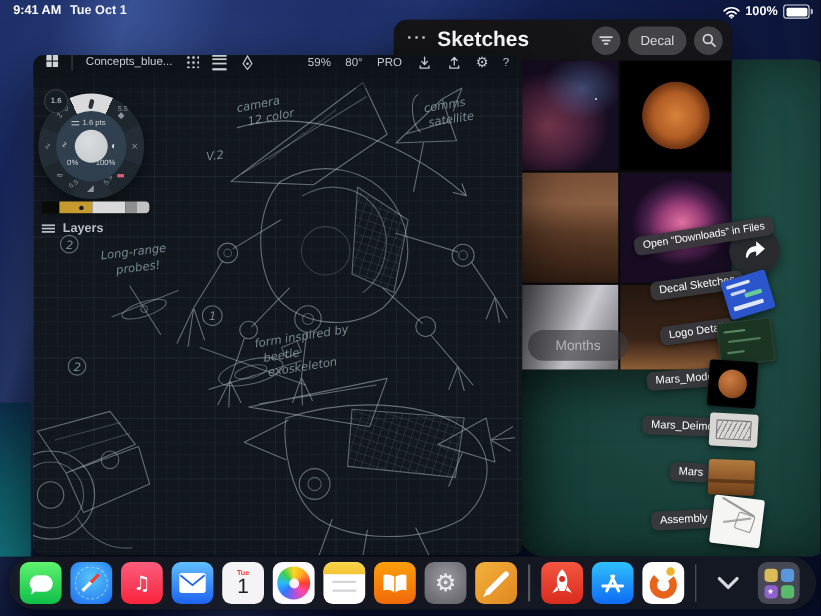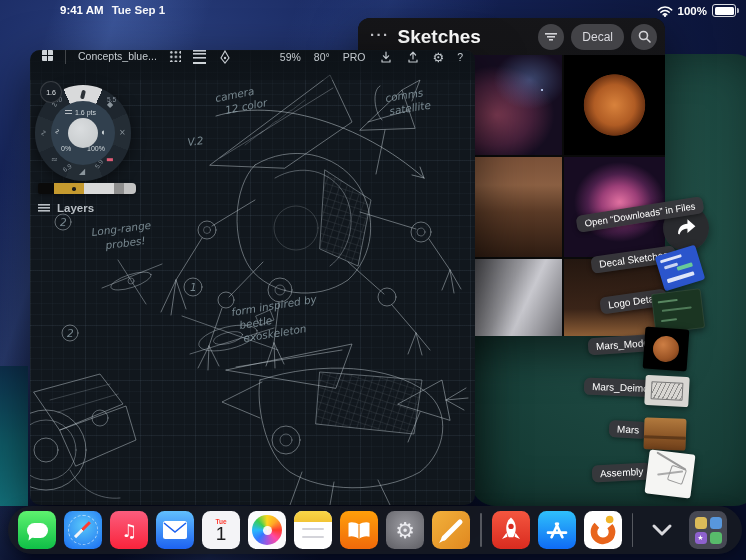--- a/index.html
+++ b/index.html
@@ -14,21 +14,21 @@
       transparent 32%, rgba(90,130,220,.16) 42%, transparent 54%);}
   .mat{position:absolute;left:470px;top:54px;width:290px;height:452px;border-radius:26px;
     background:radial-gradient(90% 80% at 55% 35%, #24544b 0%, #1b453e 55%, #133731 100%);
     box-shadow:inset 0 0 46px rgba(0,0,0,.4);}
   .teal-strip{position:absolute;left:0;top:366px;width:28px;height:140px;
     background:linear-gradient(180deg,#0d2f4c 0%, #0f5a66 55%, #13707a 100%);}
 
   
   .statusbar{position:absolute;left:0;top:0;right:0;height:20px;z-index:60;color:#fff;
     display:flex;align-items:center;font-size:11.5px;font-weight:600;}
-  .sb-left{position:absolute;left:12px;top:4px;display:flex;gap:8px;align-items:center;margin-left:48px;}
+  .sb-left{position:absolute;left:12px;top:4px;display:flex;gap:8px;align-items:center;}
   .sb-date{opacity:.95;font-weight:600;}
   .sb-right{position:absolute;right:10px;top:4px;display:flex;gap:5px;align-items:center;}
   .battery{width:22px;height:11px;border:1px solid rgba(255,255,255,.85);border-radius:3px;position:relative;}
   .battery .fill{position:absolute;inset:1.5px;background:#fff;border-radius:1.5px;}
   .battery .nub{position:absolute;right:-3.5px;top:3px;width:2px;height:5px;background:rgba(255,255,255,.7);border-radius:0 1.5px 1.5px 0;}
 
   
   .lw{position:absolute;left:358px;top:18px;width:307px;height:318px;border-radius:12px;overflow:hidden;
     background:#0a0a0a;box-shadow:0 16px 44px rgba(0,0,0,.55);z-index:10;}
   .lw-header{position:absolute;left:0;top:0;right:0;height:37px;z-index:5;
@@ -207,20 +207,21 @@
         </span>
       <span class="lw-select">Decal</span>
       <span class="lw-circle">
         <svg width="13" height="13" viewBox="0 0 13 13">
           <circle cx="5.5" cy="5.5" r="4" fill="none" stroke="#d4d4d8" stroke-width="1.6"></circle>
           <line x1="8.7" y1="8.7" x2="12" y2="12" stroke="#d4d4d8" stroke-width="1.6" stroke-linecap="round"></line>
         </svg>
       </span>
     </div>
 
+    <div class="seg seg-months">Months</div>
   </div>
 
   <div class="cw">
 
     <svg class="sketch" width="445" height="455" viewBox="0 0 445 455">
       <defs>
         <pattern id="mesh" width="7" height="7" patternUnits="userSpaceOnUse" patternTransform="rotate(18)">
           <path d="M0 0H7M0 0V7" stroke="#b9c4ca" stroke-width="0.6" opacity="0.32"></path>
         </pattern>
       </defs>
@@ -495,21 +496,21 @@
         <div style="background:rgba(90,160,235,.9)"></div>
         <div style="background:rgba(150,100,220,.9)">★</div>
         <div style="background:rgba(90,200,110,.9)"></div>
       </span>
     </div>
   </div>
 
   <div class="statusbar">
     <span class="sb-left">
       <span>9:41 AM</span>
-      <span class="sb-date">Tue Sep 1</span>
+      <span class="sb-date">Tue Oct 1</span>
     </span>
     <span class="sb-right">
       <svg width="16" height="12" viewBox="0 0 18 13">
         <path d="M1.5 5.2 A10.6 10.6 0 0 1 16.5 5.2 M4.3 8 A6.6 6.6 0 0 1 13.7 8 M7 10.6 A3 3 0 0 1 11 10.6" fill="none" stroke="#fff" stroke-width="1.7" stroke-linecap="round"></path>
         <circle cx="9" cy="12" r="1.2" fill="#fff"></circle>
       </svg>
       <span>100%</span>
       <span class="battery">
           <span class="fill"></span>
           <span class="nub"></span>

